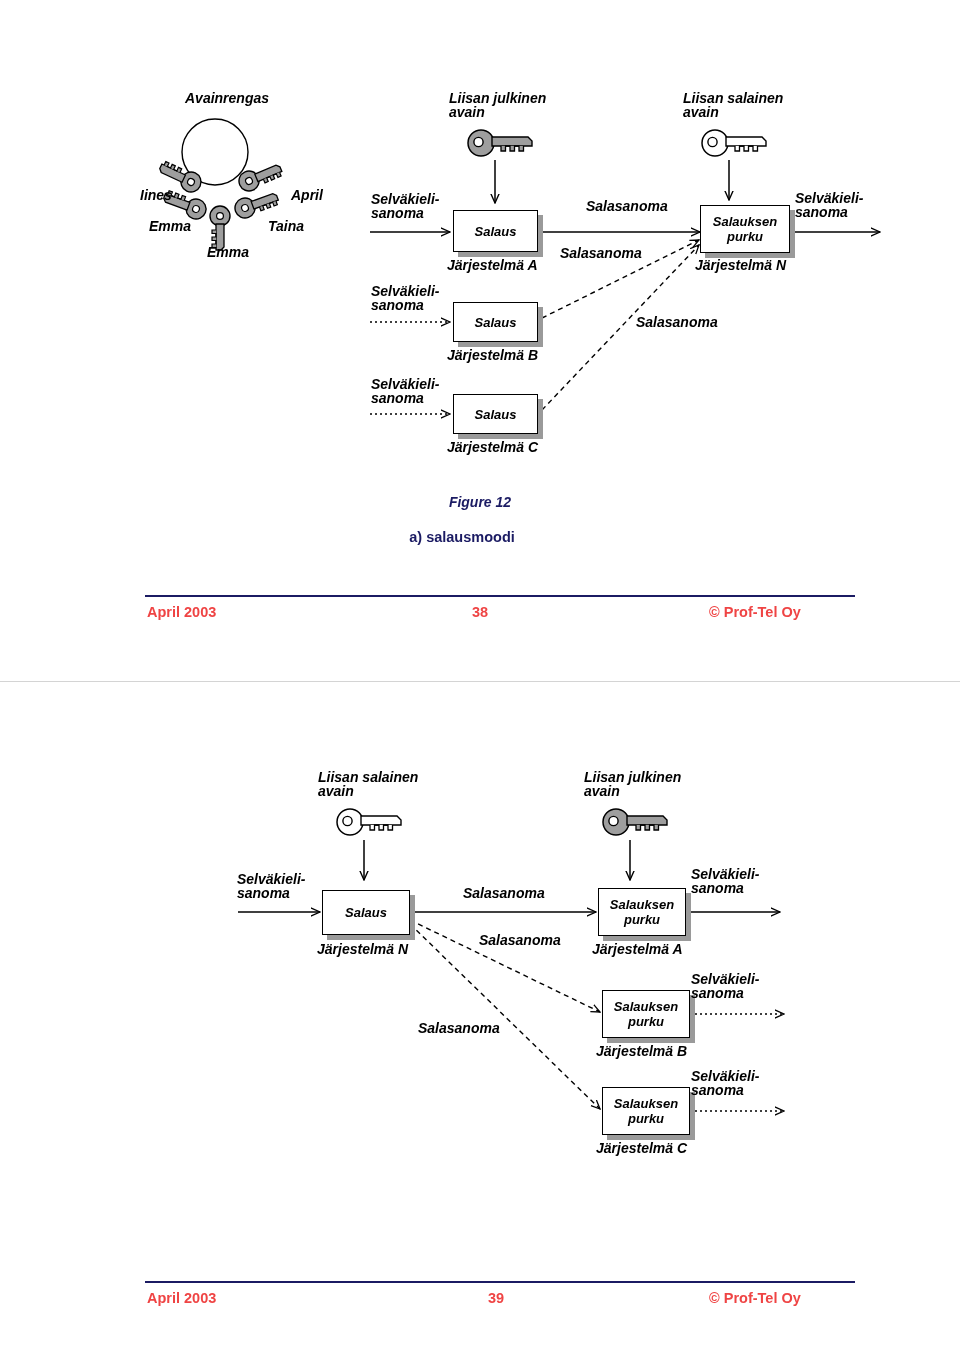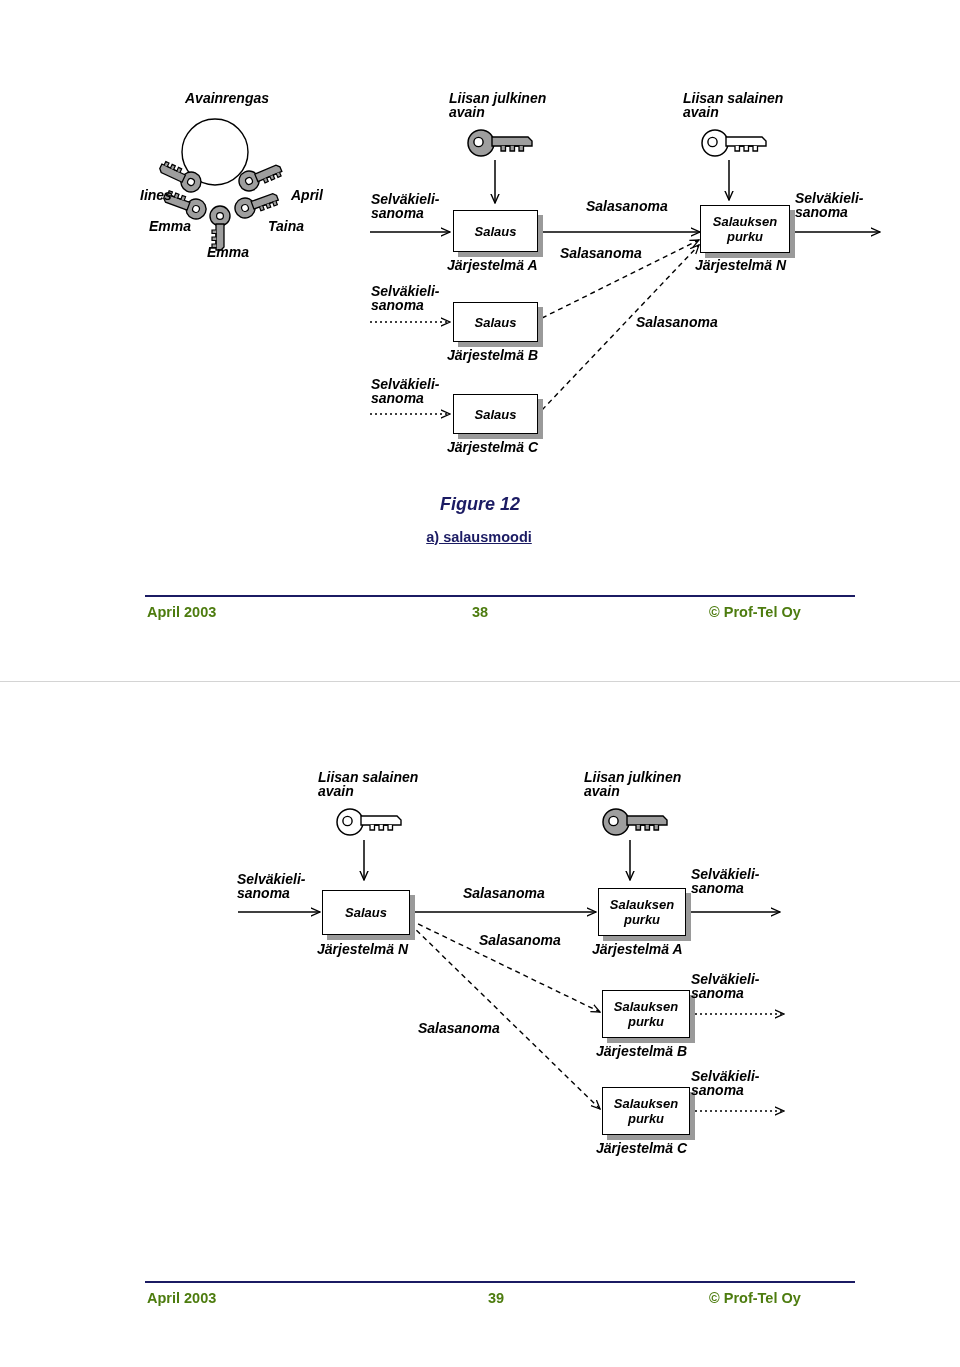--- a/index.html
+++ b/index.html
@@ -22,23 +22,23 @@
   .box{position:absolute;background:#ffffff;border:1.4px solid #000;box-sizing:border-box;
        box-shadow:5px 5px 0 0 #9a9a9a;
        display:flex;align-items:center;justify-content:center;text-align:center;}
   .box span{font-style:italic;font-weight:bold;font-size:13px;line-height:15px;display:block;}
 
   
   .ov{position:absolute;left:0;top:0;width:960px;height:100%;overflow:visible;pointer-events:none;}
 
   
   .footer-rule{position:absolute;height:2px;background:#1b1b63;}
-  .foot{position:absolute;font-weight:bold;font-size:14.5px;color:#4d7c0f;white-space:nowrap;}
+  .foot{position:absolute;font-weight:bold;font-size:14.5px;color:#ef4444;white-space:nowrap;}
   .figcap{position:absolute;text-align:center;color:#1b1b63;font-weight:bold;white-space:nowrap;}
-  .figcap.t{font-style:italic;font-size:18px;}
+  .figcap.t{font-style:italic;font-size:14px;}
   .figcap.s{font-style:normal;font-size:14.5px;}
 </style>
 </head>
 <body>
 
 <div class="page" id="page-38">
   <div class="slide">
 
     <div class="lbl" style="left:185px;top:91px;">Avainrengas</div>
 
@@ -155,21 +155,21 @@
 sanoma</div>
     <div class="lbl" style="left:371px;top:377px;">Selväkieli-
 sanoma</div>
     <div class="lbl" style="left:795px;top:191px;">Selväkieli-
 sanoma</div>
     <div class="lbl" style="left:586px;top:199px;">Salasanoma</div>
     <div class="lbl" style="left:560px;top:246px;">Salasanoma</div>
     <div class="lbl" style="left:636px;top:315px;">Salasanoma</div>
 
     <div class="figcap t" style="left:0;top:494px;width:960px;">Figure 12</div>
-    <div class="figcap s" style="left:17px;top:529px;width:924px;text-decoration:underline;">a)  salausmoodi</div>
+    <div class="figcap s" style="left:0;top:529px;width:924px;">a)  salausmoodi</div>
 
     <div class="footer-rule" style="left:145px;top:595px;width:710px;"></div>
     <div class="foot" style="left:147px;top:604px;">April 2003</div>
     <div class="foot" style="left:0;top:604px;width:960px;text-align:center;">38</div>
     <div class="foot" style="left:709px;top:604px;">© Prof-Tel Oy</div>
   </div>
 </div>
 
 <div class="page-sep"></div>
 

